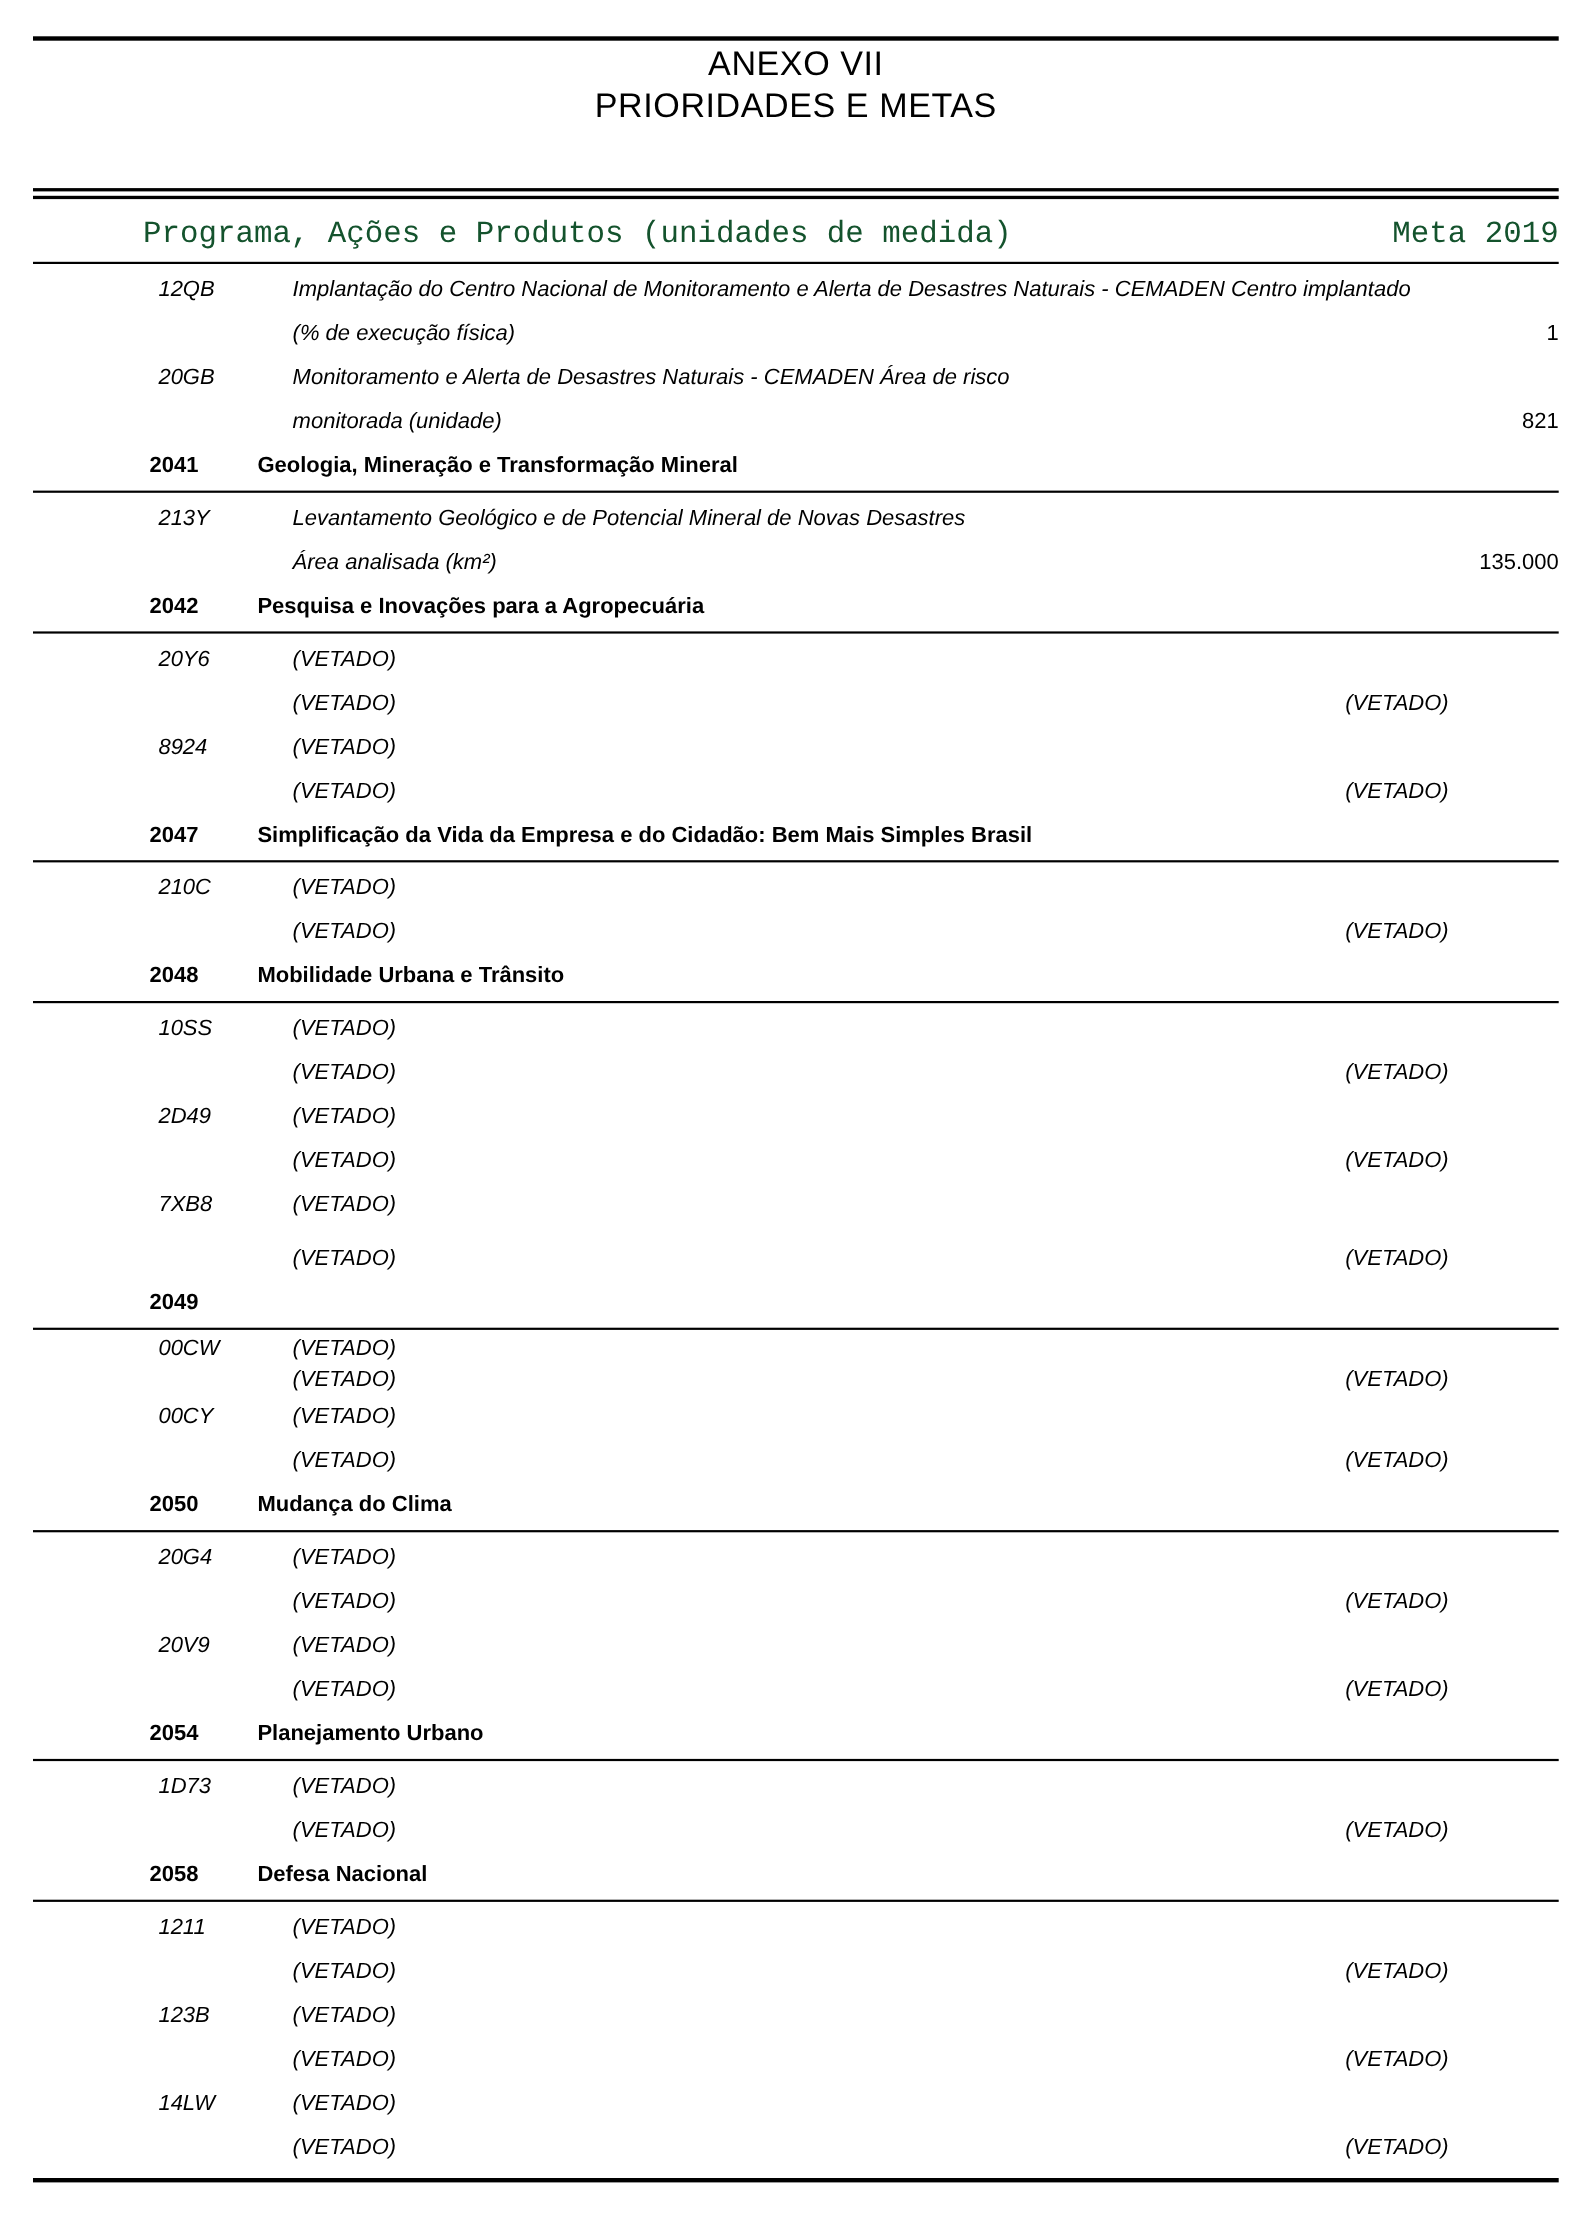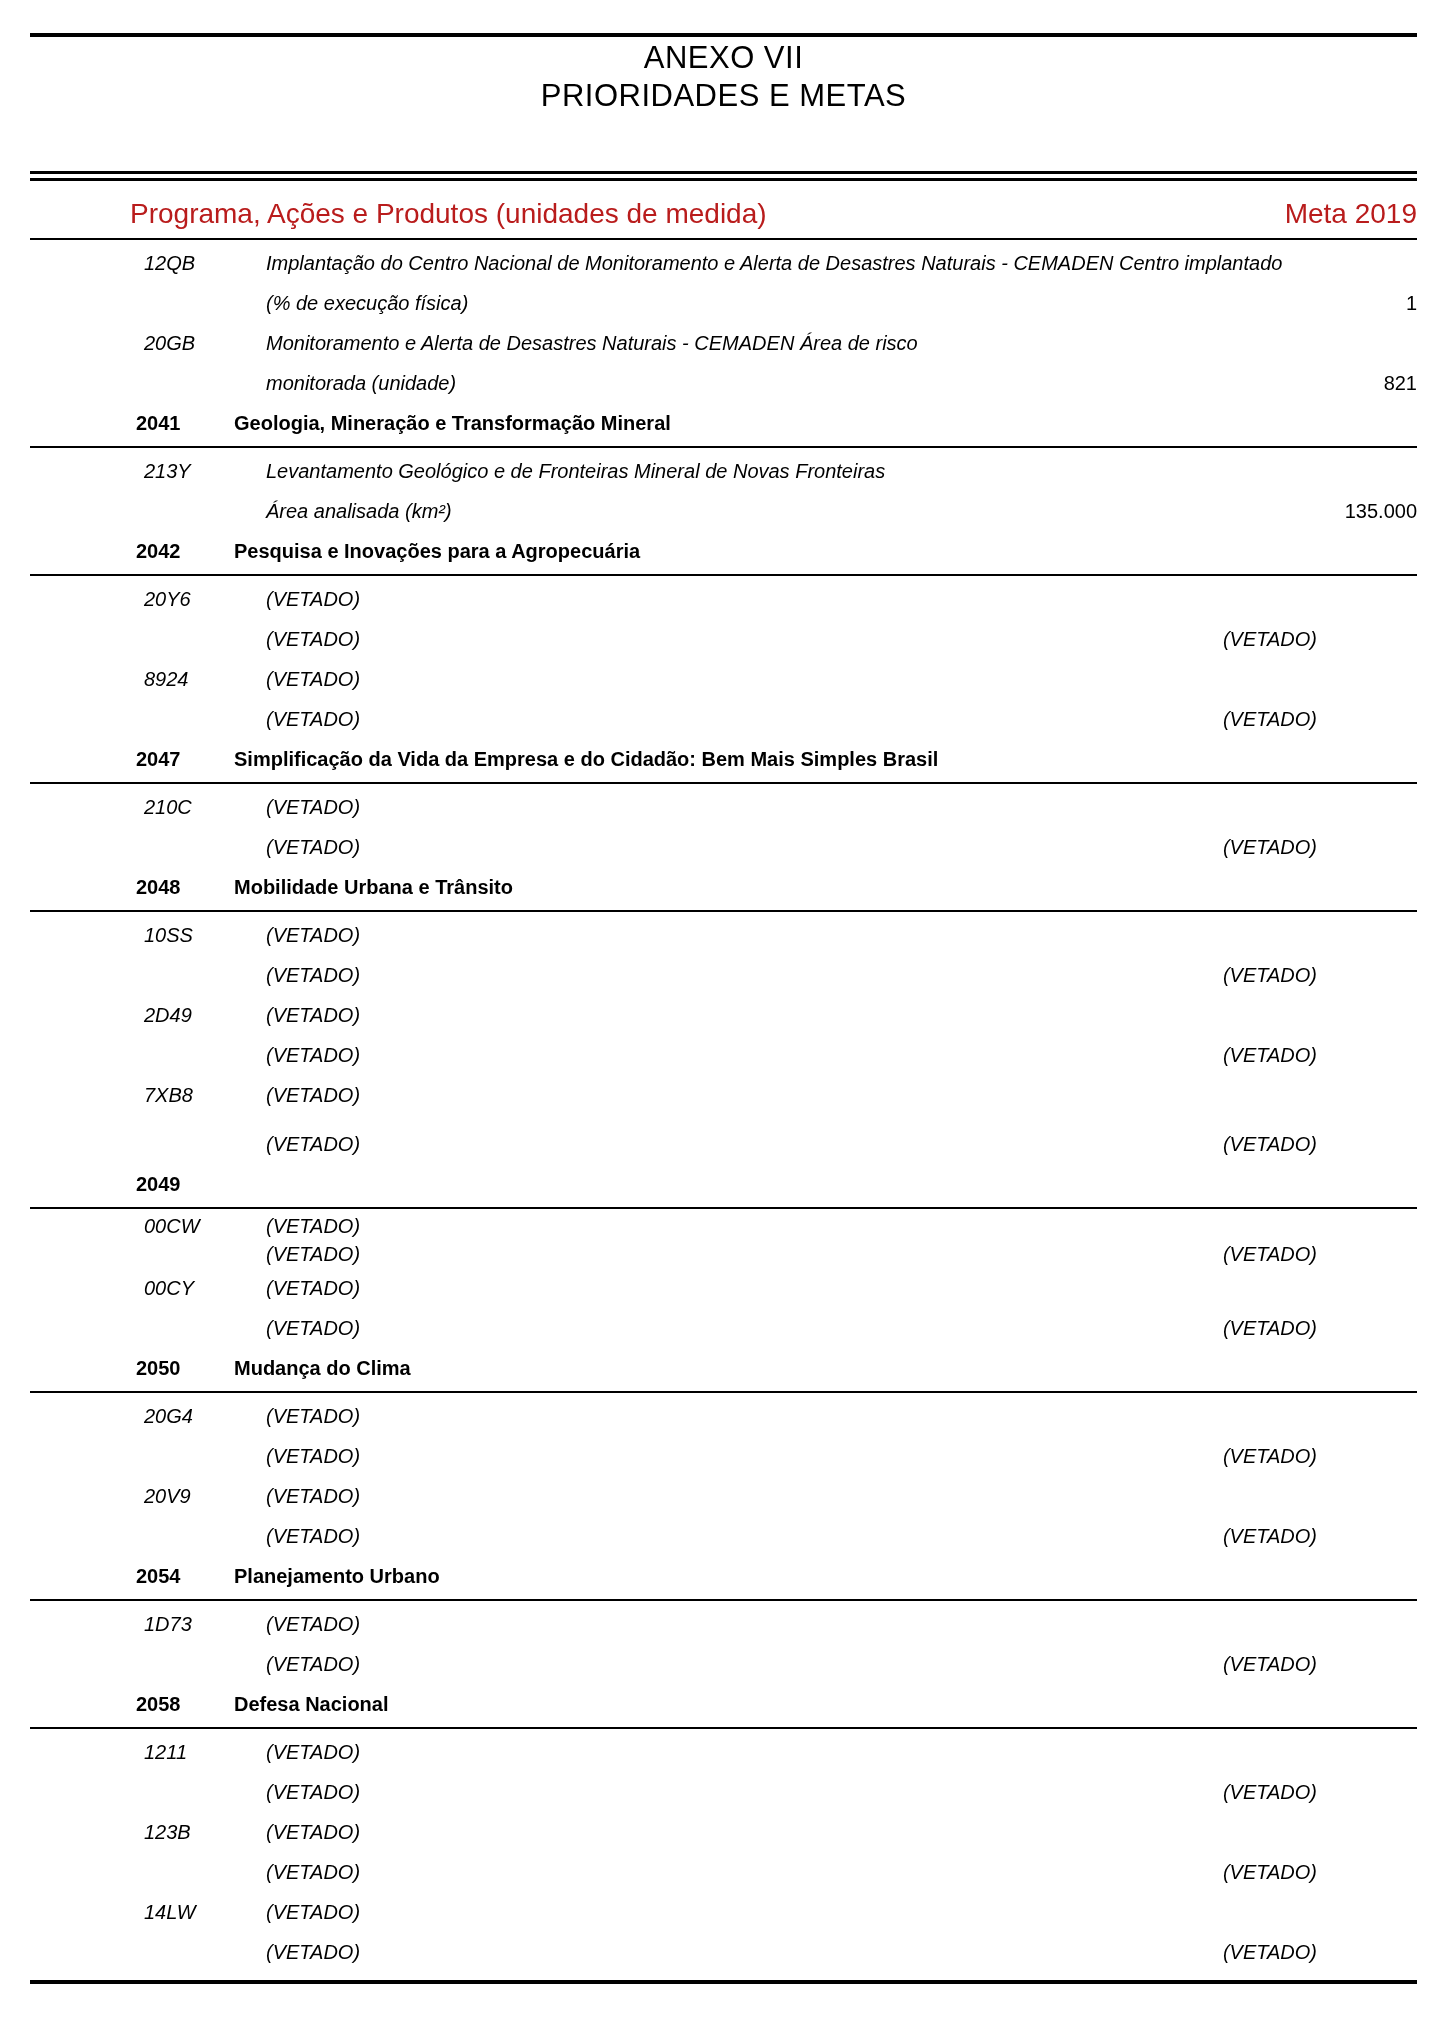--- a/index.html
+++ b/index.html
@@ -59,21 +59,21 @@
 
   <div class="top-rule"></div>
 
   <div class="title-block">
     <div class="title">ANEXO VII</div>
     <div class="title">PRIORIDADES E METAS</div>
   </div>
 
   <div class="double-rule"></div>
 
-  <div class="table-header" style="color: #b91c1c;">
+  <div class="table-header" style="color: #14532d; font-family: Liberation Mono, monospace;">
     <span>Programa, Ações e Produtos (unidades de medida)</span>
     <span>Meta 2019</span>
   </div>
 
   <div class="rule header-rule"></div>
 
   <div id="rows">
       <div class="action-row ">
         <div class="line">
           <span class="a-code">12QB</span>
@@ -97,21 +97,21 @@
         </div>
       </div>
       <div class="program-row">
         <span class="p-code">2041</span>
         <span class="p-label">Geologia, Mineração e Transformação Mineral</span>
       </div>
       <div class="rule"></div>
       <div class="action-row ">
         <div class="line">
           <span class="a-code">213Y</span>
-          <span class="a-desc">Levantamento Geológico e de Fronteiras Mineral de Novas Fronteiras</span>
+          <span class="a-desc">Levantamento Geológico e de Potencial Mineral de Novas Desastres</span>
         </div>
         <div class="line line2">
           <span class="a-code"></span>
           <span class="a-desc">Área analisada (km²)</span>
           <span class="a-value num">135.000</span>
         </div>
       </div>
       <div class="program-row">
         <span class="p-code">2042</span>
         <span class="p-label">Pesquisa e Inovações para a Agropecuária</span>

